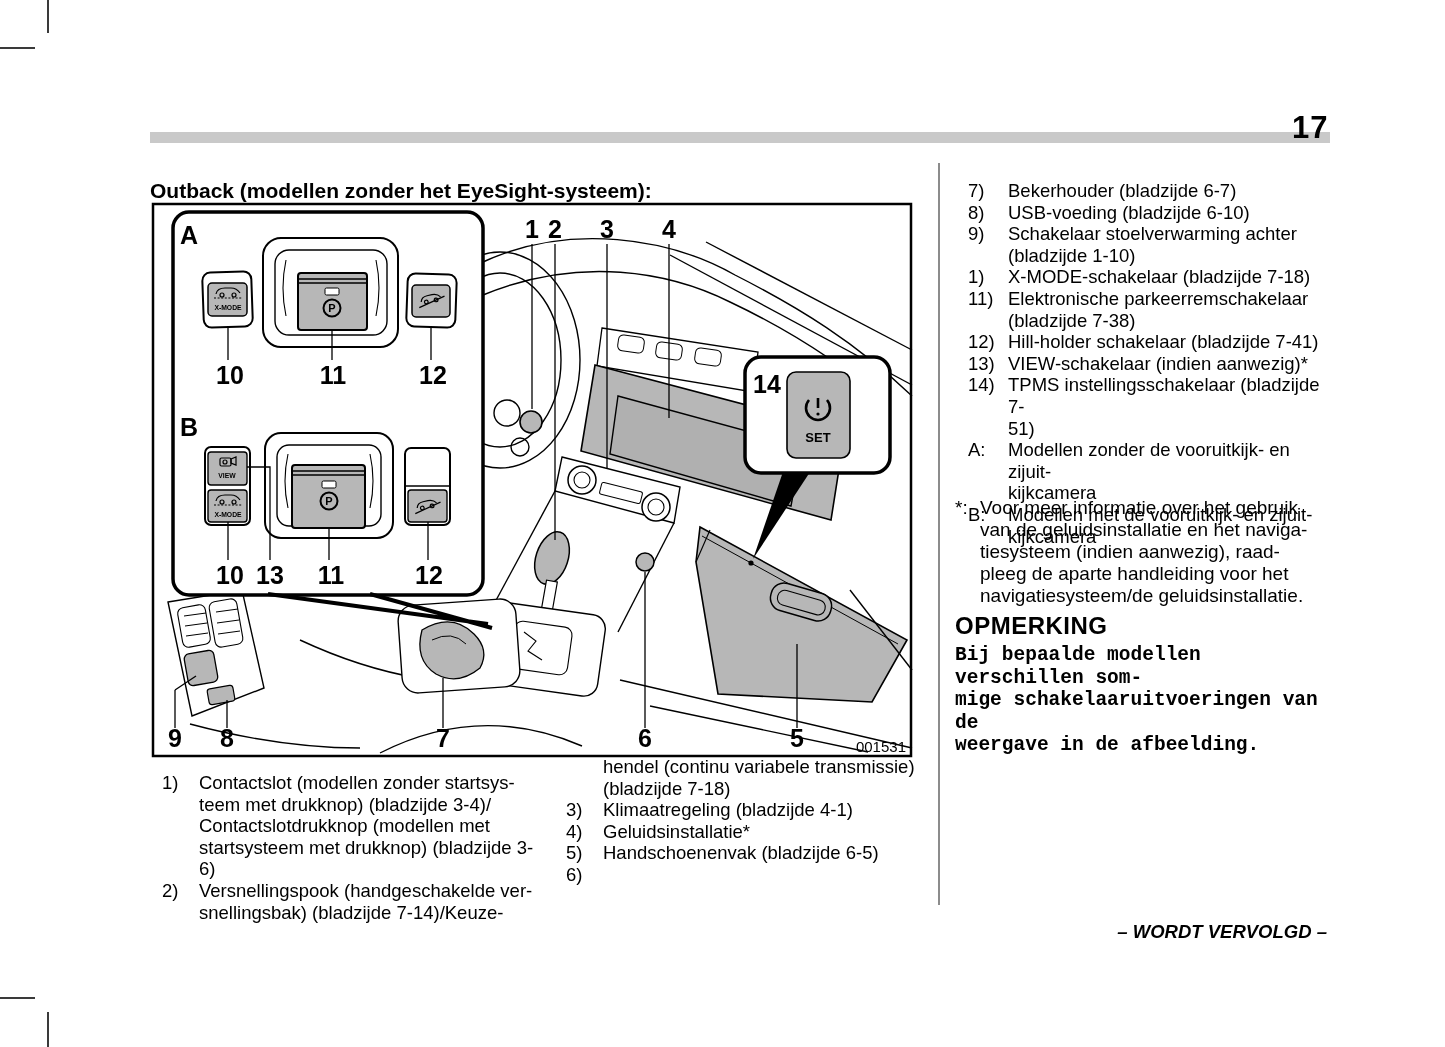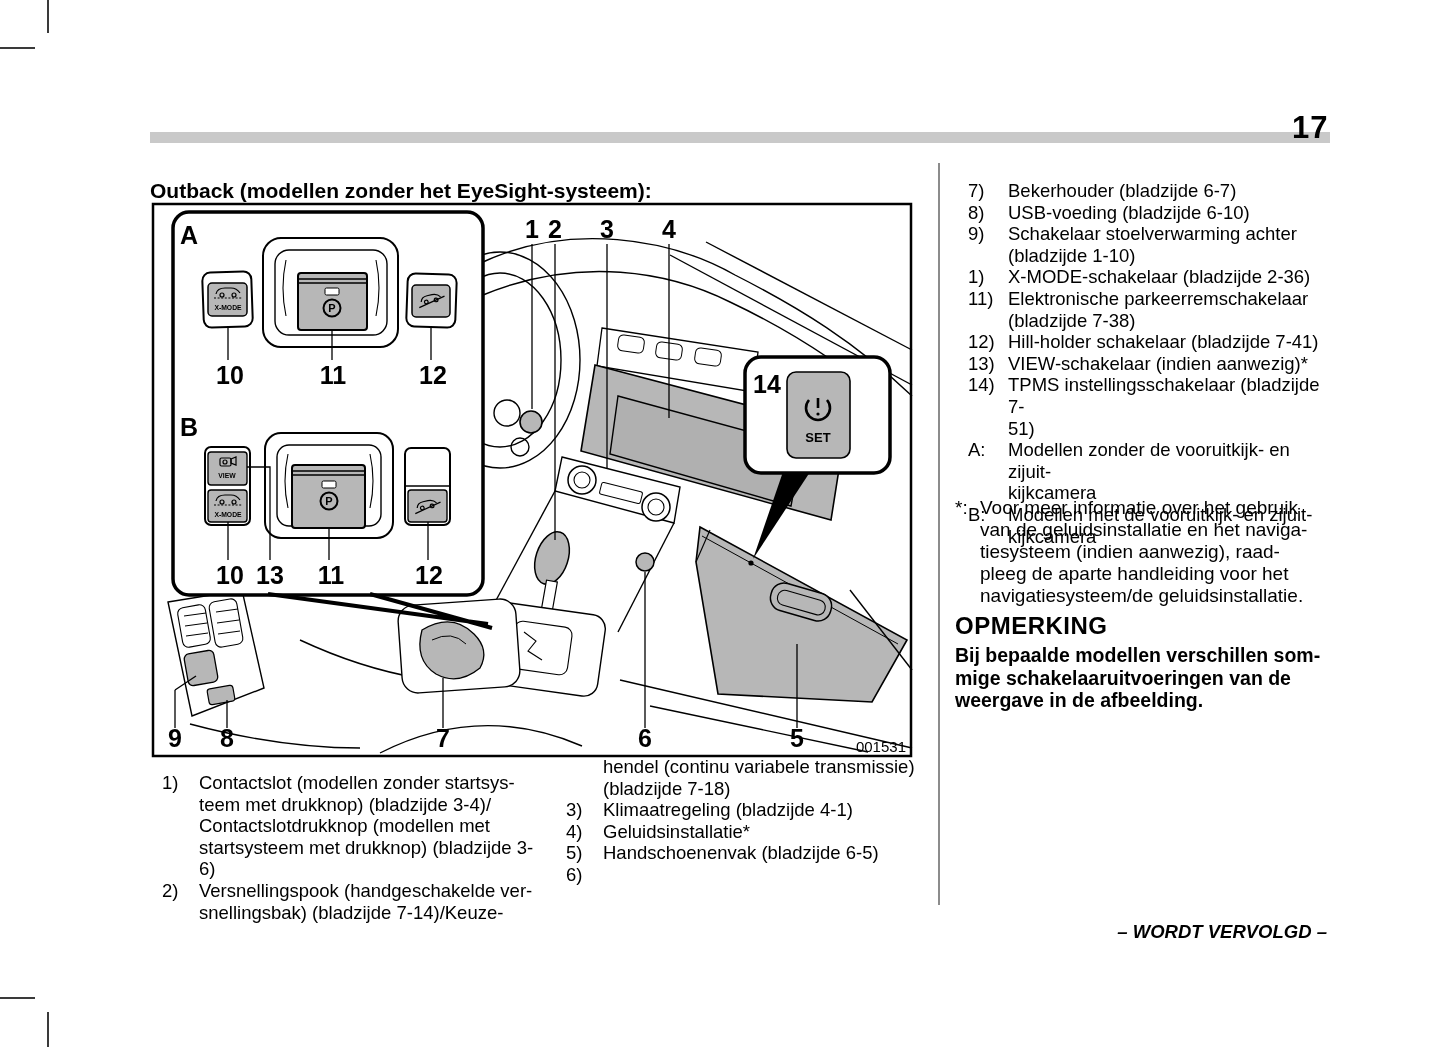--- a/index.html
+++ b/index.html
@@ -24,21 +24,21 @@
   .li .num{flex:0 0 37px;}
   .li .txt{white-space:pre-line;}
   .rlist{left:968px;top:180px;width:365px;}
   .rlist .num{flex:0 0 40px;}
   .llist1{left:162px;top:772px;width:400px;}
   .llist2{left:566px;top:756px;width:370px;}
   .footnote{position:absolute;left:955px;top:497px;width:378px;font-size:19px;line-height:22px;display:flex;}
   .footnote .marker{flex:0 0 25px;}
   .footnote .txt{white-space:pre-line;}
   .note-title{position:absolute;left:955px;top:612px;font-size:24px;font-weight:bold;letter-spacing:.5px;}
-  .note-body{position:absolute;left:955px;top:644px;width:378px;font-size:19.5px;font-weight:bold;line-height:22.5px;white-space:pre-line;}
+  .note-body{position:absolute;left:955px;top:644px;width:378px;font-size:19.5px;font-weight:bold;line-height:22.5px;white-space:pre-line;font-family:Liberation Mono, monospace;}
   .continued{position:absolute;left:955px;top:921px;width:372px;text-align:right;font-size:18.5px;font-weight:bold;font-style:italic;}
 </style>
 </head>
 <body>
 
 <div class="trim" style="left:47px;top:0;width:2px;height:33px;"></div>
 <div class="trim" style="left:0;top:47px;width:35px;height:2px;"></div>
 <div class="trim" style="left:0;top:997px;width:35px;height:2px;"></div>
 <div class="trim" style="left:47px;top:1012px;width:2px;height:35px;"></div>
 
@@ -316,21 +316,21 @@
     <span class="num">8)</span>
     <span class="txt">USB-voeding (bladzijde 6-10)</span>
   </div>
   <div class="li">
     <span class="num">9)</span>
     <span class="txt">Schakelaar stoelverwarming achter
 (bladzijde 1-10)</span>
   </div>
   <div class="li">
     <span class="num">1)</span>
-    <span class="txt">X-MODE-schakelaar (bladzijde 2-36)</span>
+    <span class="txt">X-MODE-schakelaar (bladzijde 7-18)</span>
   </div>
   <div class="li">
     <span class="num">11)</span>
     <span class="txt">Elektronische parkeerremschakelaar
 (bladzijde 7-38)</span>
   </div>
   <div class="li">
     <span class="num">12)</span>
     <span class="txt">Hill-holder schakelaar (bladzijde 7-41)</span>
   </div>

